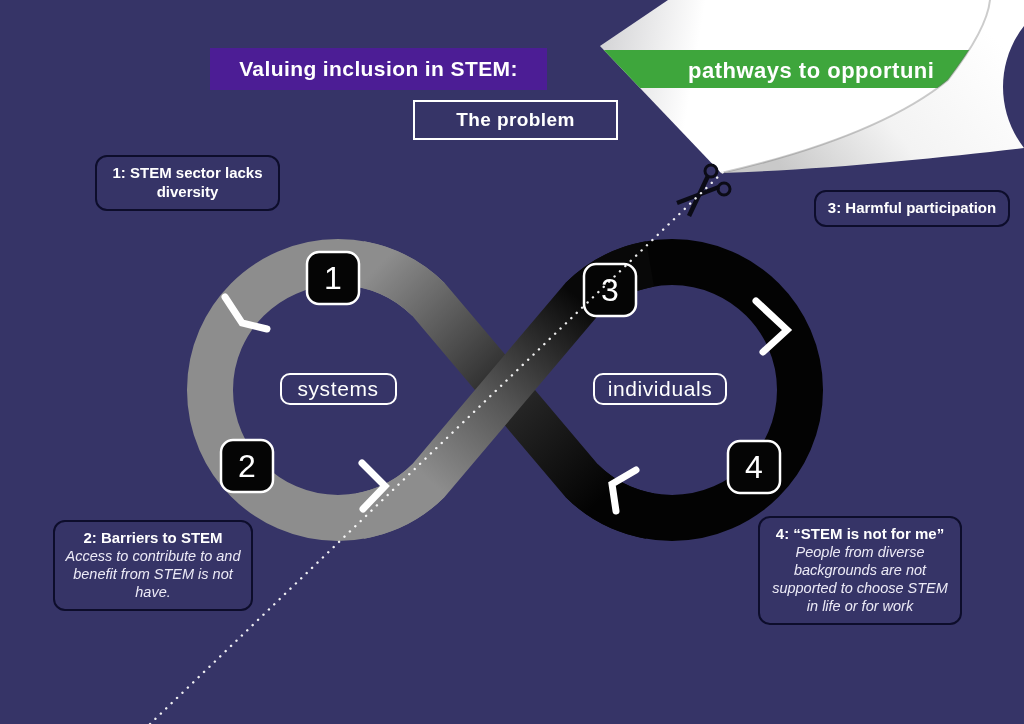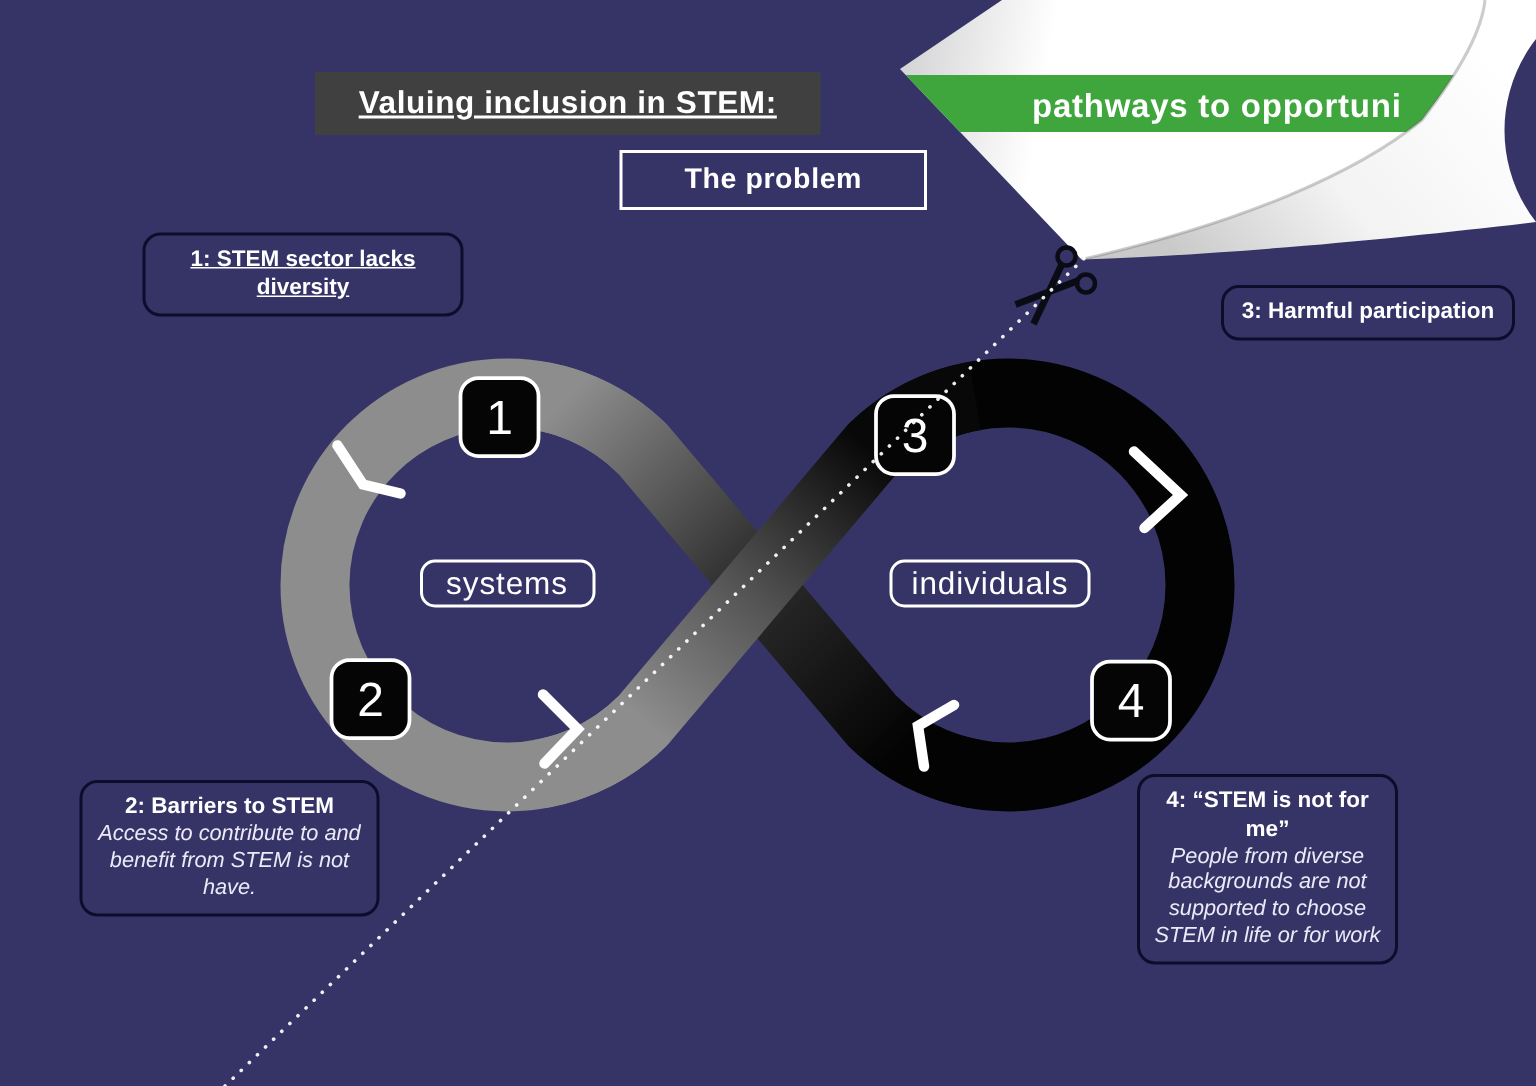--- a/index.html
+++ b/index.html
@@ -5,38 +5,38 @@
   html,body{margin:0;padding:0;}
   body{
     width:1024px;height:724px;position:relative;overflow:hidden;
     background:#363467;
     font-family:"Liberation Sans",sans-serif;
   }
   svg{position:absolute;left:0;top:0;}
   .abs{position:absolute;box-sizing:border-box;}
   .title-box{
     left:210px;top:48px;width:337px;height:42px;
-    background:#404040;color:#fff;display:flex;align-items:center;justify-content:center;
-    font-weight:bold;font-size:21px;letter-spacing:.4px;text-decoration:underline;
+    background:#4c1d95;color:#fff;display:flex;align-items:center;justify-content:center;
+    font-weight:bold;font-size:21px;letter-spacing:.4px;
   }
   .problem-box{
     left:413px;top:100px;width:205px;height:40px;
     border:2px solid #fff;color:#fff;display:flex;align-items:center;justify-content:center;
     font-weight:bold;font-size:19px;letter-spacing:.4px;
   }
   .callout{
     border:2.5px solid #0d0d2b;border-radius:12px;color:#fff;
     padding:7px 9px;text-align:center;
   }
   .callout .c-title{font-weight:bold;font-size:15px;line-height:1.25;}
   .callout .c-body{font-style:italic;font-size:14.5px;line-height:1.24;color:#eceaf6;}
-  .callout-1{left:95px;top:155px;width:214px;text-decoration:underline;}
+  .callout-1{left:95px;top:155px;width:185px;}
   .callout-2{left:53px;top:520px;width:200px;}
   .callout-3{left:814px;top:190px;width:196px;}
-  .callout-4{left:758px;top:516px;width:174px;}
+  .callout-4{left:758px;top:516px;width:204px;}
   text{font-family:"Liberation Sans",sans-serif;}
   .badge-num{font-size:32px;fill:#fff;}
   .loop-label{font-size:21px;fill:#fff;letter-spacing:.6px;}
   .banner-text{font-size:22px;font-weight:bold;fill:#fff;letter-spacing:.5px;}
 </style>
 </head>
 <body>
 
 <svg width="1024" height="724" viewBox="0 0 1024 724">
   <defs>

